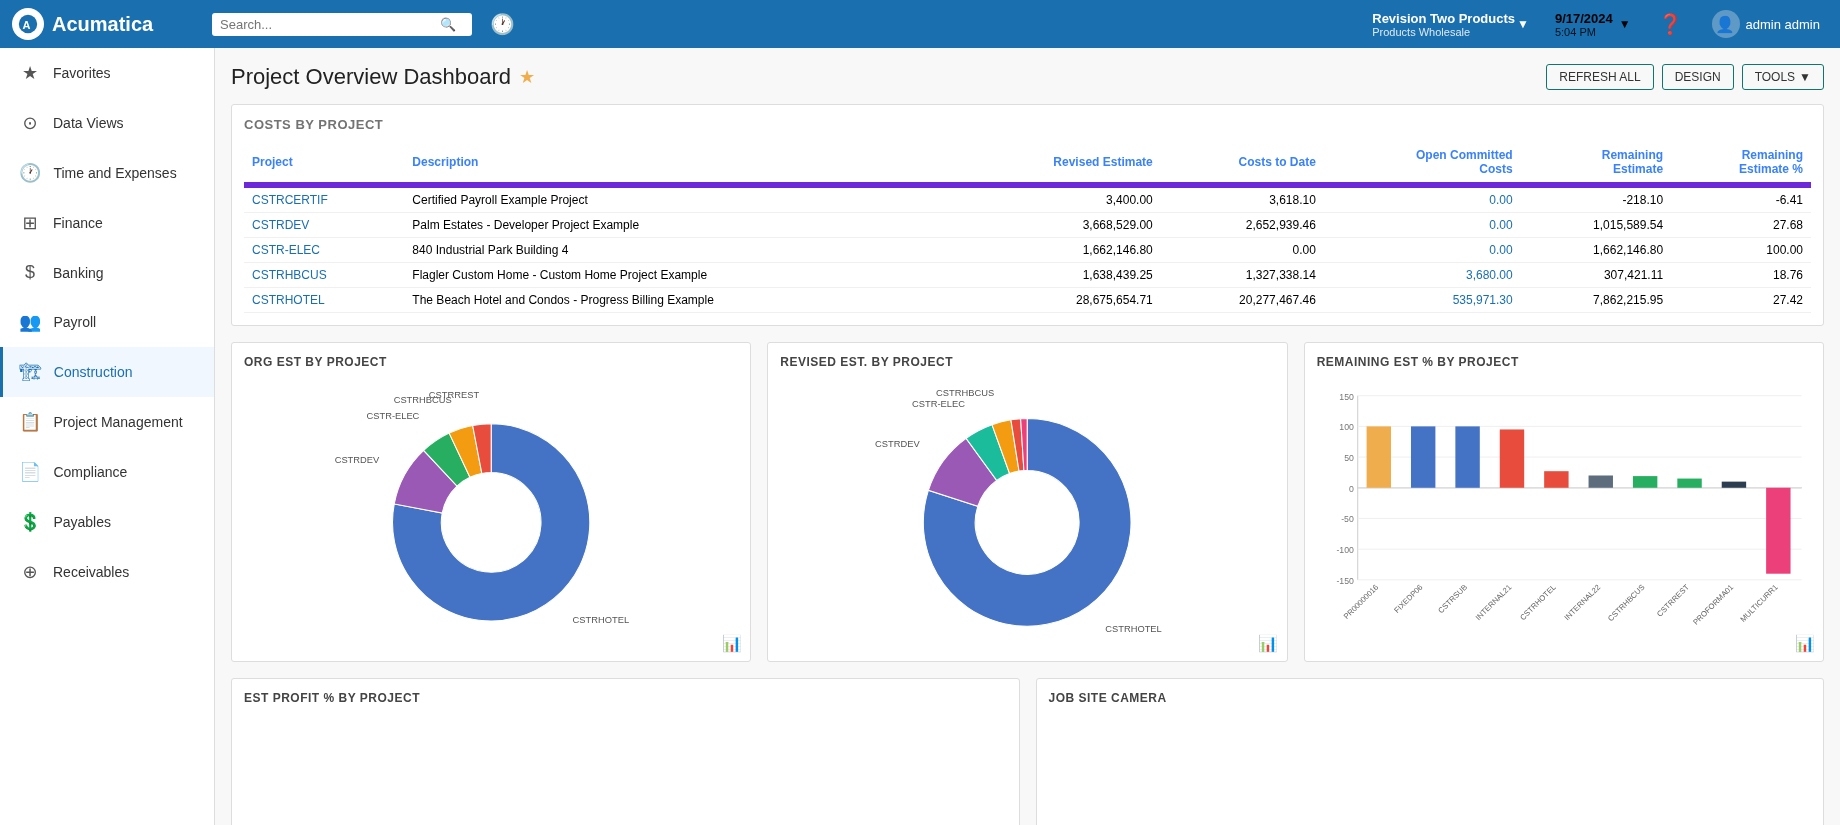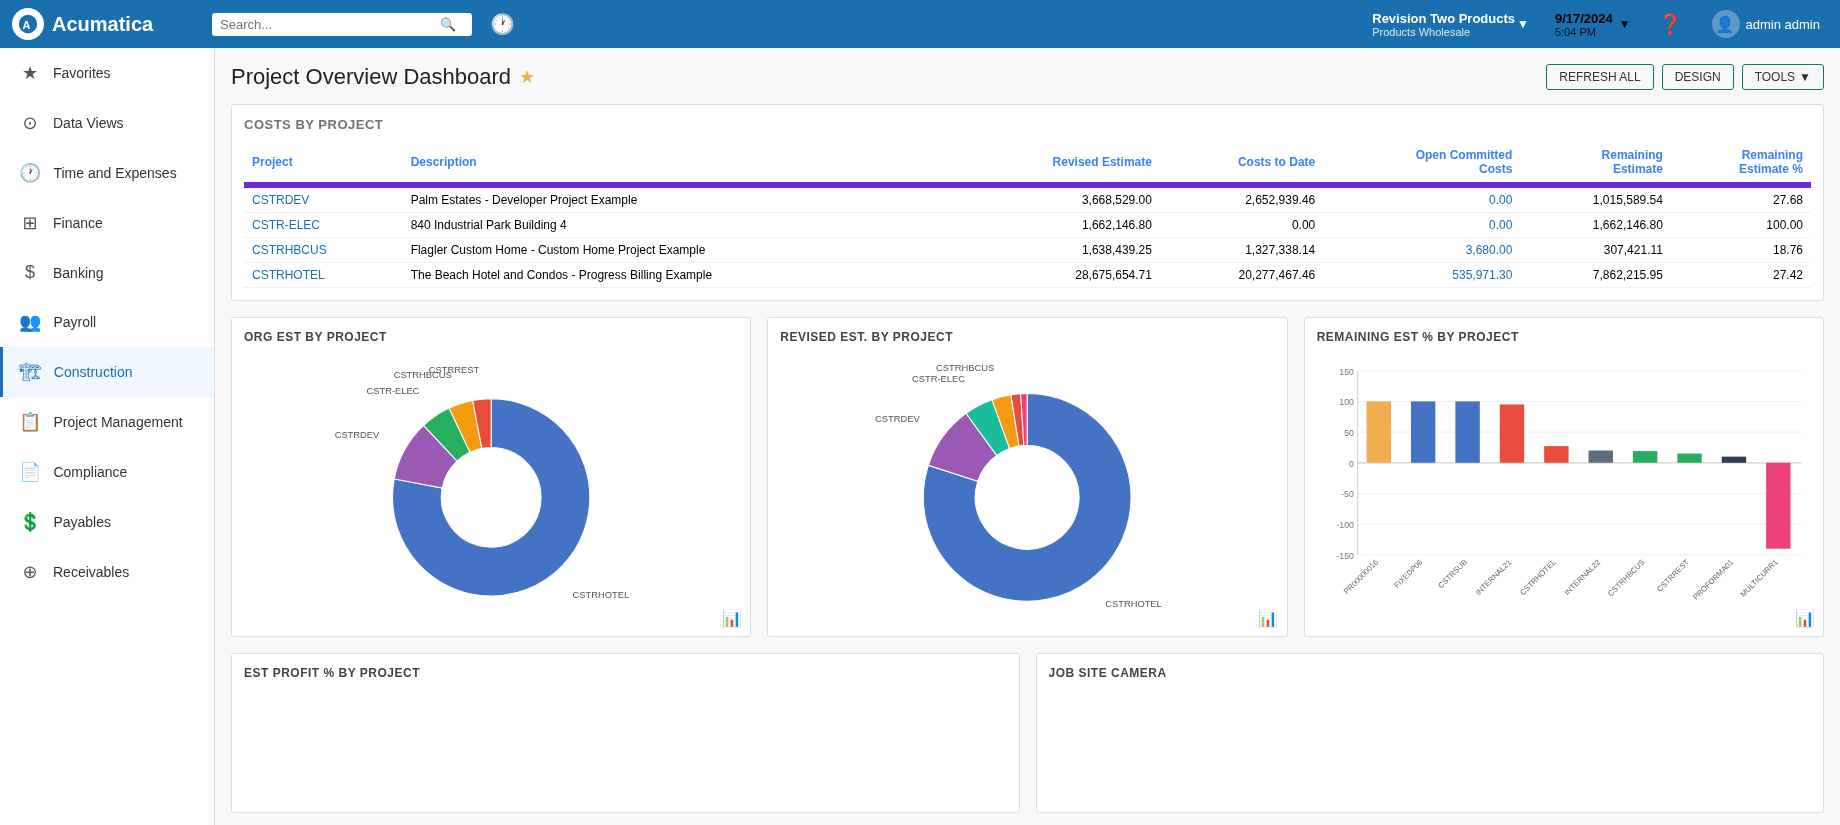--- a/index.html
+++ b/index.html
@@ -225,20 +225,29 @@
           <th>Project</th>
           <th>Description</th>
           <th>Revised Estimate</th>
           <th>Costs to Date</th>
           <th>Open Committed<br>Costs</th>
           <th>Remaining<br>Estimate</th>
           <th>Remaining<br>Estimate %</th>
         </tr>
       </thead>
       <tbody id="costs-tbody">
+          <tr>
+    <td><a class="link">CSTRCERTIF</a></td>
+    <td>Certified Payroll Example Project</td>
+    <td>3,400.00</td>
+    <td>3,618.10</td>
+    <td><a class="link">0.00</a></td>
+    <td>-218.10</td>
+    <td>-6.41</td>
+  </tr>
           <tr>
     <td><a class="link">CSTRDEV</a></td>
     <td>Palm Estates - Developer Project Example</td>
     <td>3,668,529.00</td>
     <td>2,652,939.46</td>
     <td><a class="link">0.00</a></td>
     <td>1,015,589.54</td>
     <td>27.68</td>
   </tr>
           <tr>

